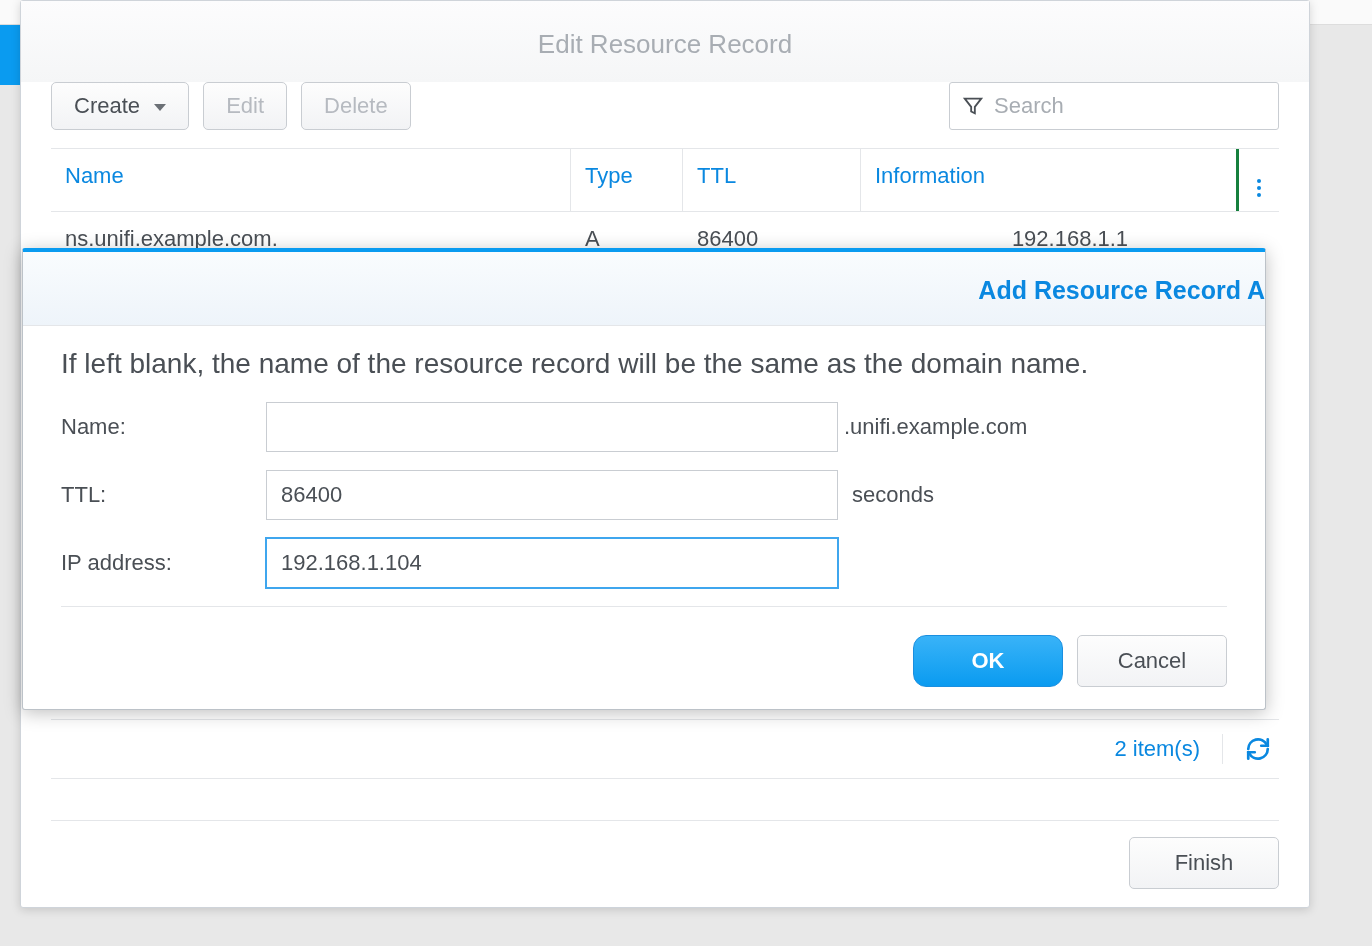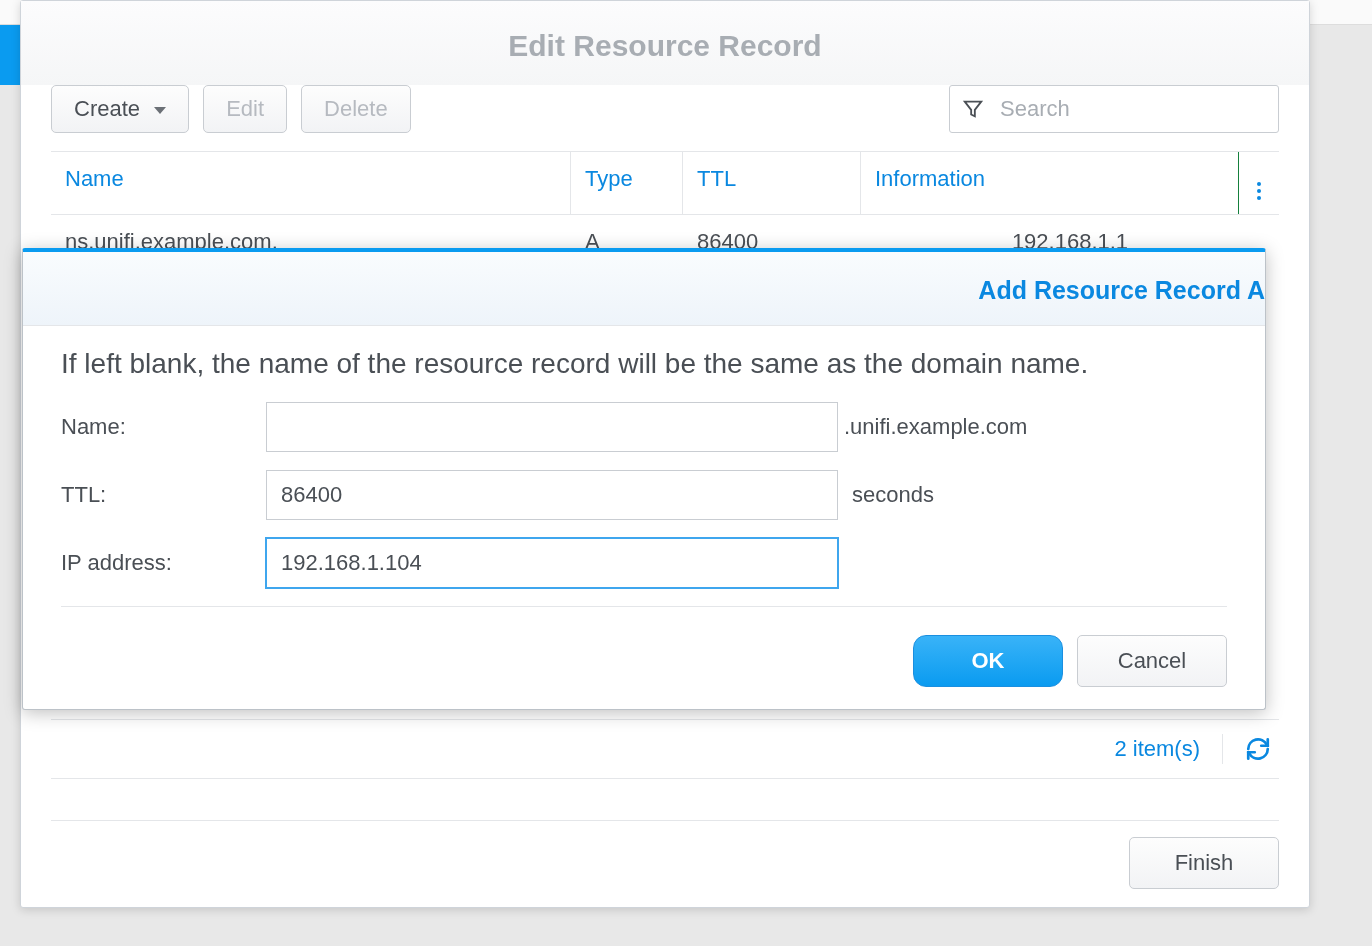--- a/index.html
+++ b/index.html
@@ -40,22 +40,22 @@
   top: 0;
   width: 1290px;
   height: 908px;
   background: #fff;
   border: 1px solid #cfd4da;
   border-radius: 3px;
   box-shadow: 0 2px 10px rgba(0,0,0,0.15);
 }
 .main-title {
   text-align: center;
-  font-size: 30px;
-  font-weight: 700;
+  font-size: 26px;
+  font-weight: 400;
   color: #a8adb3;
   padding: 28px 0 22px 0;
   background: linear-gradient(#fcfcfd, #f5f6f7);
 }
 .toolbar {
   padding: 0 30px 18px 30px;
   display: flex;
   align-items: center;
 }
 .btn {
@@ -92,42 +92,42 @@
   padding: 0 12px;
   background: #fff;
 }
 .search-box svg { flex-shrink: 0; }
 .search-box input {
   border: none;
   outline: none;
   font-size: 22px;
   color: #4a4f55;
   width: 100%;
-  margin-left: 16px;
+  margin-left: 10px;
 }
 .search-box input::placeholder { color: #a8adb3; }
 .table {
   width: calc(100% - 60px);
   margin: 0 30px;
   border-top: 1px solid #e4e6e9;
 }
 .thead {
   display: flex;
   border-bottom: 1px solid #e4e6e9;
 }
 .th {
   color: #0a88e0;
   font-size: 22px;
   padding: 14px 14px;
   border-right: 1px solid #e4e6e9;
 }
 .th.name { width: 520px; }
 .th.type { width: 112px; }
 .th.ttl { width: 178px; }
-.th.info { flex: 1; border-right: 1px solid #15803d; }
+.th.info { flex: 1; border-right: 3px solid #15803d; }
 .th.menu { width: 40px; text-align: center; border-right: none; }
 .more-dots {
   display: inline-flex;
   flex-direction: column;
   gap: 3px;
   align-items: center;
   justify-content: center;
   height: 100%;
 }
 .more-dots span {

